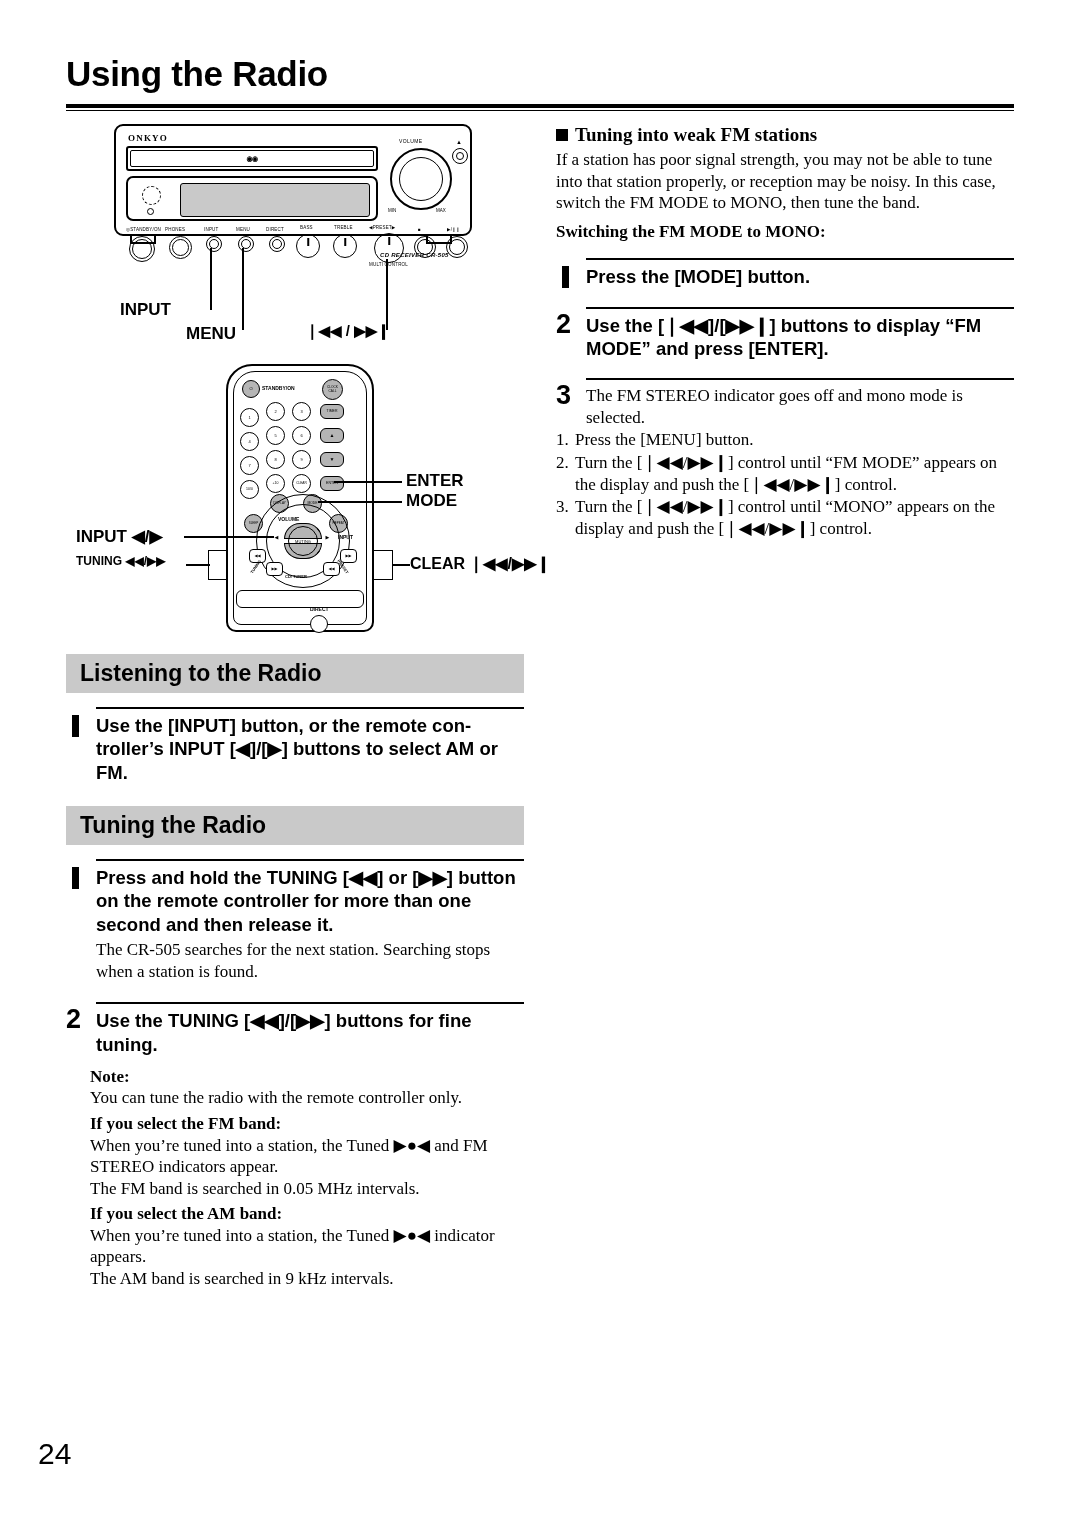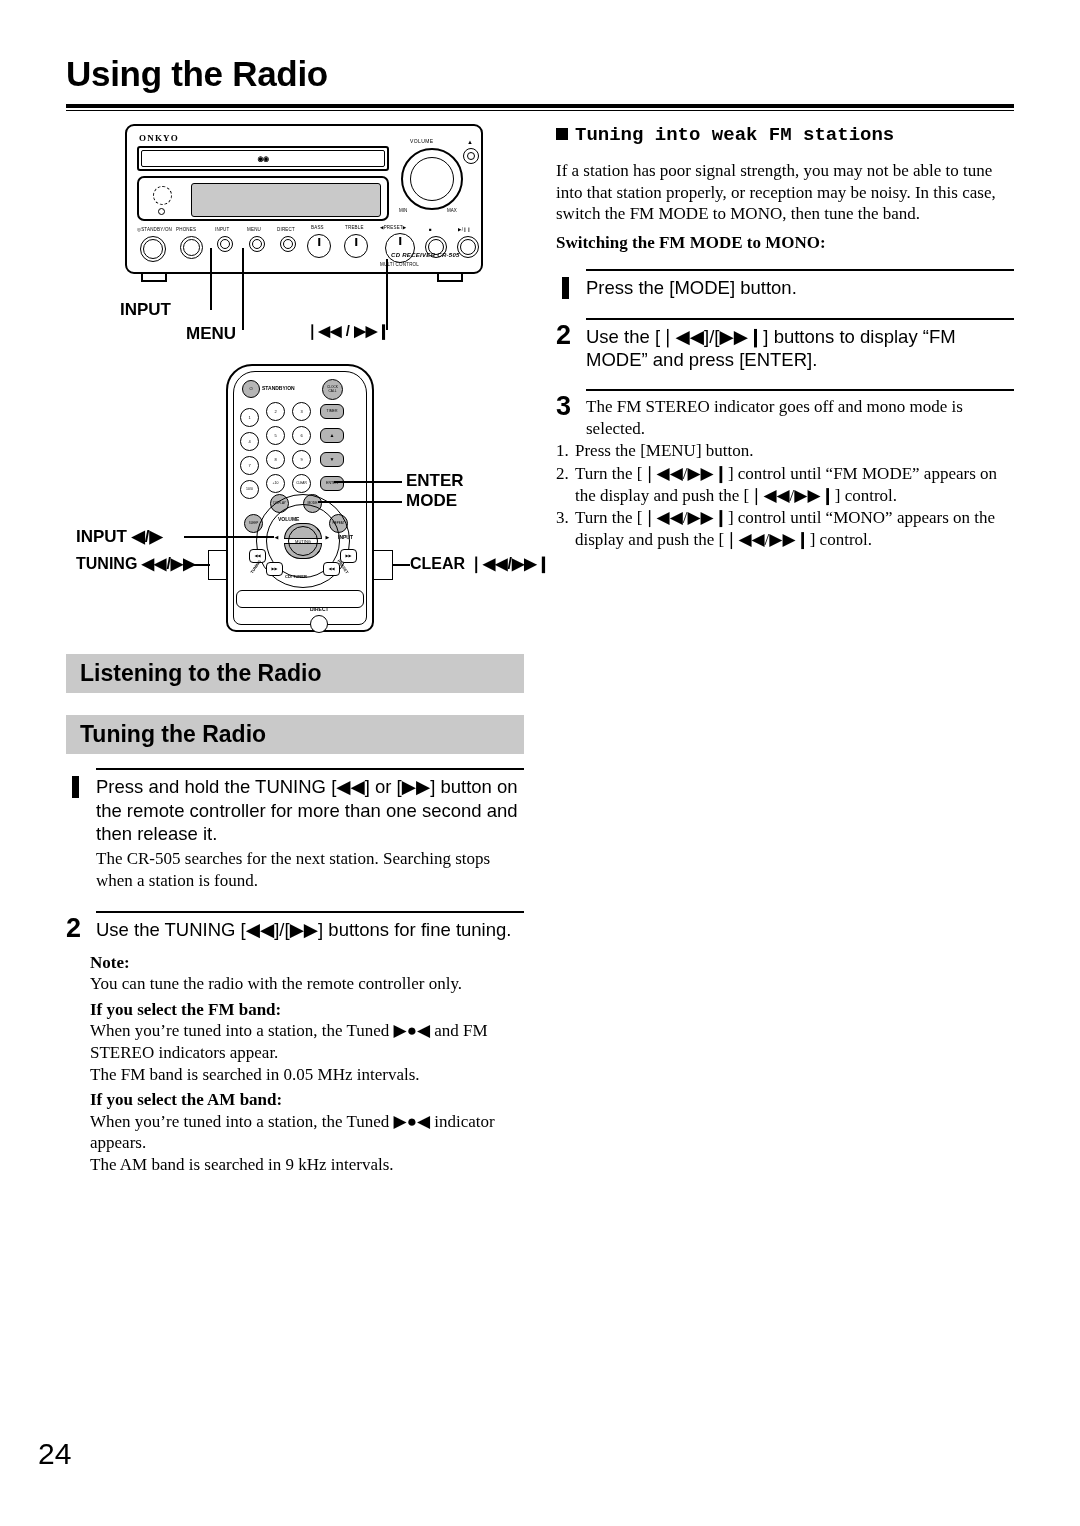--- a/index.html
+++ b/index.html
@@ -56,26 +56,25 @@
     position: relative;
     width: 458px;
     height: 180px;
     margin-left: 48px;
   }
   .receiver-body {
     position: absolute;
     left: 0;
     top: 0;
     width: 358px;
-    height: 150px;
+    height: 112px;
     border: 2.5px solid #000;
     border-radius: 9px;
     background: #fff;
     box-sizing: border-box;
-    margin-left: 11px;
   }
   .rcv-brand {
     position: absolute;
     left: 12px;
     top: 7px;
     font-family: "Liberation Serif", serif;
     font-weight: bold;
     font-size: 9px;
     letter-spacing: 1.2px;
   }
@@ -405,21 +404,21 @@
     position: absolute;
     left: 6px;
     top: 8px;
     width: 7px;
     height: 22px;
     background: #000;
   }
   .step-text {
     margin-left: 30px;
     font-family: "Liberation Sans", sans-serif;
-    font-weight: normal;
+    font-weight: bold;
     font-size: 18.5px;
     line-height: 1.26;
   }
   .step-sub {
     margin-left: 30px;
     margin-top: 3px;
     font-family: "Liberation Serif", serif;
     font-size: 17px;
     line-height: 1.27;
   }
@@ -432,24 +431,24 @@
     margin: 0;
   }
   .body-b {
     font-family: "Liberation Serif", serif;
     font-weight: bold;
     font-size: 17px;
     line-height: 1.27;
     margin: 0;
   }
   .sq-head {
-    font-family: Liberation Mono, monospace;
+    font-family: Liberation Serif, serif;
     font-weight: bold;
     font-size: 19px;
-    margin: 0 0 14px 0;
+    margin: 0 0 3px 0;
   }
   .sq-head .sq {
     display: inline-block;
     width: 12px;
     height: 12px;
     background: #000;
     margin-right: 7px;
   }
   .numlist {
     font-family: "Liberation Serif", serif;
@@ -615,29 +614,34 @@
     <div class="callout" style="position:absolute; left:340px; top:107px;">ENTER</div>
 
     <div style="position:absolute; left:252px; top:137px; width:84px; height:1.6px; background:#000;"></div>
     <div class="callout" style="position:absolute; left:340px; top:127px;">MODE</div>
 
     <div style="position:absolute; left:118px; top:172px; width:90px; height:1.6px; background:#000;"></div>
     <div class="callout" style="position:absolute; left:10px; top:162px;">INPUT ◀/▶</div>
 
     <div class="bracket" style="left:142px; top:186px; width:18px; height:28px; transform:scaleX(-1);"></div>
     <div style="position:absolute; left:120px; top:200px; width:24px; height:1.6px; background:#000;"></div>
-    <div class="callout" style="position:absolute; left:10px; top:190px; font-size:16px;">TUNING ◀◀/▶▶</div>
+    <div class="callout" style="position:absolute; left:10px; top:190px; font-size:12px;">TUNING ◀◀/▶▶</div>
 
     <div class="bracket" style="left:308px; top:186px; width:18px; height:28px;"></div>
     <div style="position:absolute; left:326px; top:200px; width:18px; height:1.6px; background:#000;"></div>
     <div class="callout" style="position:absolute; left:344px; top:190px; font-size:16px;">CLEAR ❘◀◀/▶▶❙</div>
   </div>
 
   <div class="sec-head">Listening to the Radio</div>
 
+  <div class="step">
+    <div class="step-bar"></div>
+    <div class="step-rule"></div>
+    <div class="step-text">Use the [INPUT] button, or the remote con-troller’s INPUT [◀]/[▶] buttons to select AM or FM.</div>
+  </div>
 
   <div class="sec-head" style="margin-top:22px;">Tuning the Radio</div>
 
   <div class="step">
     <div class="step-bar"></div>
     <div class="step-rule"></div>
     <div class="step-text">Press and hold the TUNING [◀◀] or [▶▶] button on the remote controller for more than one second and then release it.</div>
     <div class="step-sub">The CR-505 searches for the next station. Searching stops when a station is found.</div>
   </div>
 

